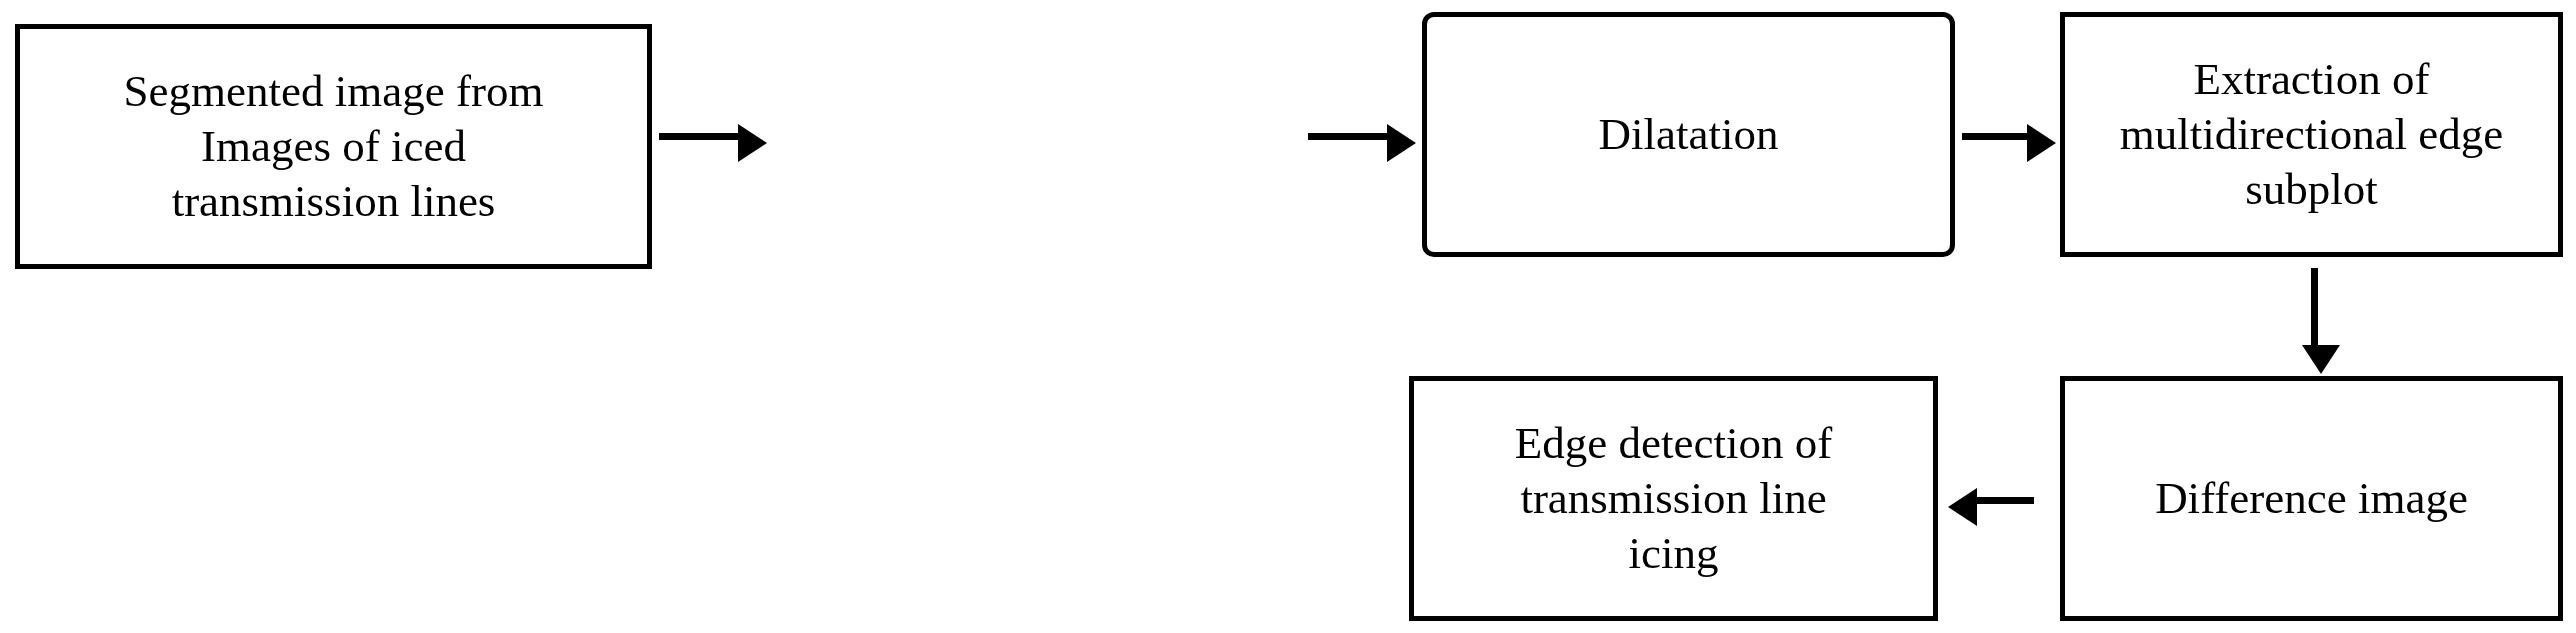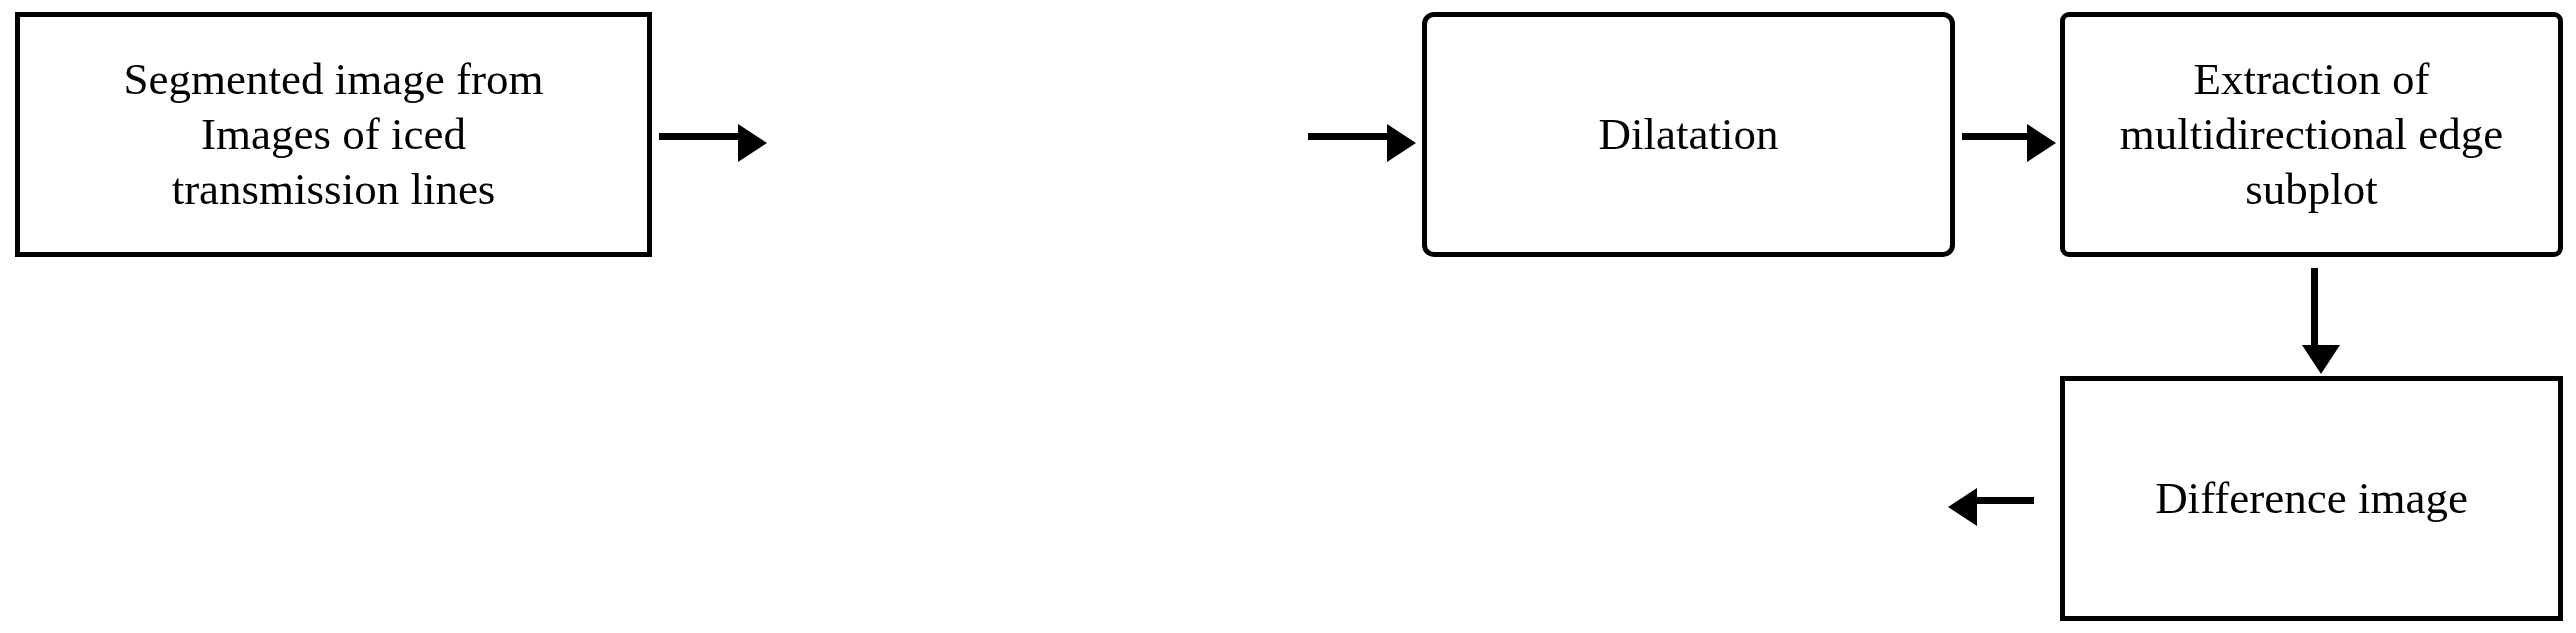--- a/index.html
+++ b/index.html
@@ -33,25 +33,25 @@
     font-size: 45px;
     padding: 3.4px 8.4px;
   }
   .node .label {
     display: block;
     width: 100%;
     white-space: pre-line;
   }
 
   
-  #node-segmented  { left: 15px;   top: 12px;  width: 637px;  height: 245px; }
+  #node-segmented  { left: 15px;   top: 24px;  width: 637px;  height: 245px; }
   #node-structuring{ left: 770px;  top: 11.8px;  width: 530px;  height: 245px; }
   #node-dilatation { left = 0; }
   #node-dilatation { left: 1422px; top: 11.8px;  width: 533px;  height: 245px; border-radius: 12px; }
-  #node-extraction { left: 2060px; top: 11.8px;  width: 503px;  height: 245px; border-radius: 9px; }
+  #node-extraction { left: 2060px; top: 11.8px;  width: 503px;  height: 245px; }
 
   
   #node-difference { left: 2060px; top: 376px; width: 503px;  height: 245px; }
   #node-edgedetect { left: 1409px; top: 376px; width: 529px;  height: 245px; }
 
   
   .arrow-h {
     position: absolute;
     height: 0;
     border-top: 7.6px solid #000000;
@@ -133,15 +133,20 @@
   </div>
 
   <div class="node" id="node-difference">
     <span class="label">Difference image</span>
   </div>
 
   <div class="arrow-h left" id="arrow-5">
     <span class="head"></span>
   </div>
 
+  <div class="node" id="node-edgedetect">
+    <span class="label">Edge detection of
+transmission line
+icing</span>
+  </div>
 
 </div>
 
 
 </body></html>

